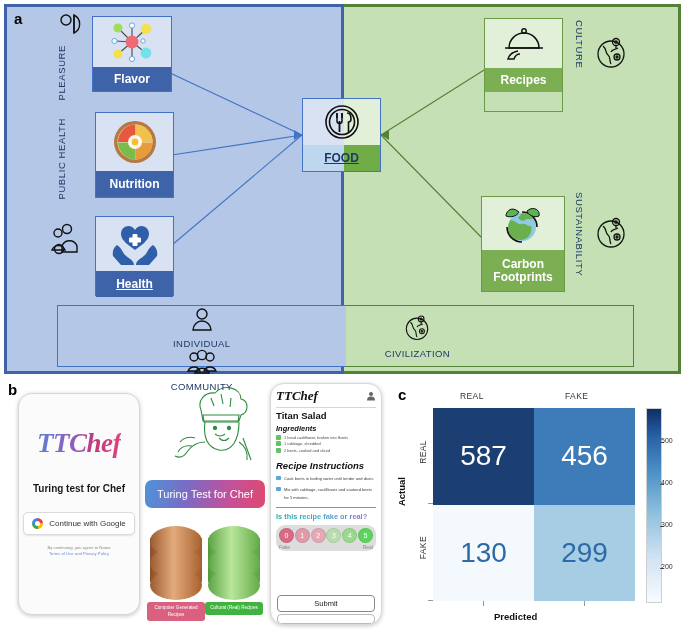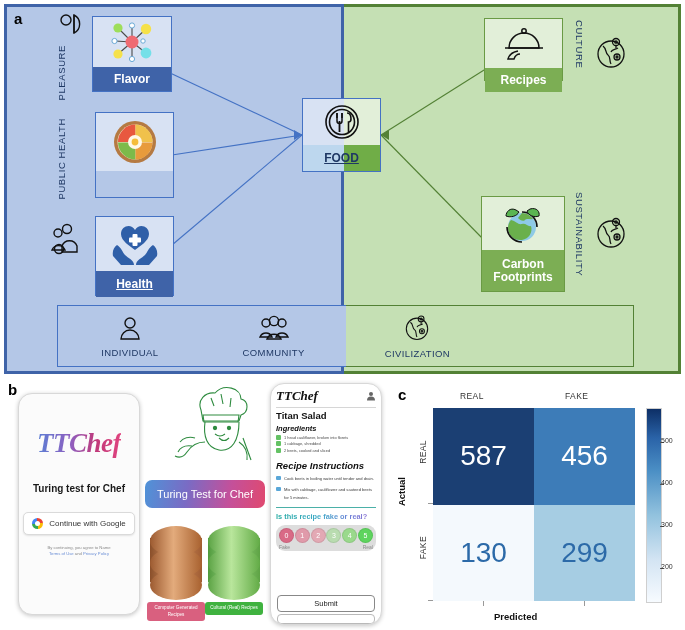--- a/index.html
+++ b/index.html
@@ -184,20 +184,21 @@
         <circle cx="24" cy="24" r="21" fill="#b57a42"></circle>
         <circle cx="24" cy="24" r="17.5" fill="#f3e6cf"></circle>
         <path d="M7 24 a17.5 17.5 0 0 1 17.5-17.5 l0 17.5 z" fill="#e8583f"></path>
         <path d="M24.5 6.5 a17.5 17.5 0 0 1 17 17.5 l-17 0 z" fill="#f0c14b"></path>
         <path d="M7 24.5 a17.5 17.5 0 0 0 17.5 17 l0-17 z" fill="#7cba4a"></path>
         <path d="M24.5 24.5 l17 0 a17.5 17.5 0 0 1-17 17 z" fill="#e89b3c"></path>
         <circle cx="24" cy="24" r="7" fill="#fff9e8"></circle>
         <circle cx="24" cy="24" r="3.4" fill="#f5bd3a"></circle>
       </svg>
     </div>
+    <div class="cap" style="height:26px;font-size:12px;">Nutrition</div>
   </div>
 
   <div class="node blue" id="node-health" style="left:95px;top:216px;width:79px;height:80px;">
     <div class="art" style="height:54px;">
       <svg width="50" height="46" viewBox="0 0 50 46" fill="#2f5fa8">
         <path d="M25 9 c-4-7-14-4-14 4 c0 7 9 12 14 16 c5-4 14-9 14-16 c0-8-10-11-14-4z"></path>
         <rect x="22.5" y="13" width="5" height="12" fill="#fff" rx="1"></rect>
         <rect x="19" y="16.5" width="12" height="5" fill="#fff" rx="1"></rect>
         <path d="M7 24 c-3 2-5 6-4 11 l8 9 13 0 c0-5-6-7-9-10 c-2-2-4-8-8-10z"></path>
         <path d="M43 24 c3 2 5 6 4 11 l-8 9 -13 0 c0-5 6-7 9-10 c2-2 4-8 8-10z"></path>
@@ -214,21 +215,21 @@
         <path d="M15 11 l0 8 a2.5 2.5 0 0 0 5 0 l0-8" stroke-width="1.5"></path>
         <line x1="17.5" y1="19" x2="17.5" y2="30" stroke-width="1.8"></line>
         <line x1="15" y1="11" x2="15" y2="16"></line>
           <line x1="20" y1="11" x2="20" y2="16"></line>
         <path d="M25 11 c3 0 4 3 4 6 c0 2-1.5 3-2.5 3 l0 10" stroke-width="1.6"></path>
       </svg>
     </div>
     <div class="cap">FOOD</div>
   </div>
 
-  <div class="node green" id="node-recipes" style="left:484px;top:18px;width:79px;height:63px;">
+  <div class="node green" id="node-recipes" style="left:484px;top:18px;width:79px;height:94px;">
     <div class="art" style="height:49px;">
       <svg width="52" height="42" viewBox="0 0 52 42" fill="none" stroke="#111" stroke-width="1.5">
         <path d="M11 25 a15 15 0 0 1 30 0 z"></path>
           <line x1="7" y1="25" x2="45" y2="25"></line>
         <circle cx="26" cy="8" r="2.2"></circle>
         <path d="M20 28 c-5 1-9 4-10 8 l6 0 c1-3 3-5 6-5"></path>
       </svg>
     </div>
     <div class="cap" style="height:24px;font-size:12px;">Recipes</div>
   </div>
@@ -273,21 +274,21 @@
         <path d="M24 12 c-3 2-6 1-7 4"></path>
       <circle cx="22" cy="6" r="3.5"></circle>
         <circle cx="22" cy="6" r="1.2"></circle>
       <path d="M22 9.5 l0 3"></path>
         <circle cx="23" cy="21" r="3"></circle>
         <circle cx="23" cy="21" r="1"></circle>
     </svg>
   </span>
 
   <div id="band">
-    <div class="band-half" id="band-l" style="background:#b4c7e7;">
+    <div class="band-half" id="band-l" style="background:#b4c7e7;flex-direction:column;">
       <div class="band-cell">
         <span>
           <svg width="26" height="26" viewBox="0 0 26 26" fill="none" stroke="#111" stroke-width="1.4">
             <circle cx="13" cy="8" r="5"></circle>
               <path d="M4 24 a9 9 0 0 1 18 0 z"></path>
           </svg>
         </span>
         <span class="bl">INDIVIDUAL</span>
       </div>
       <div class="band-cell">

